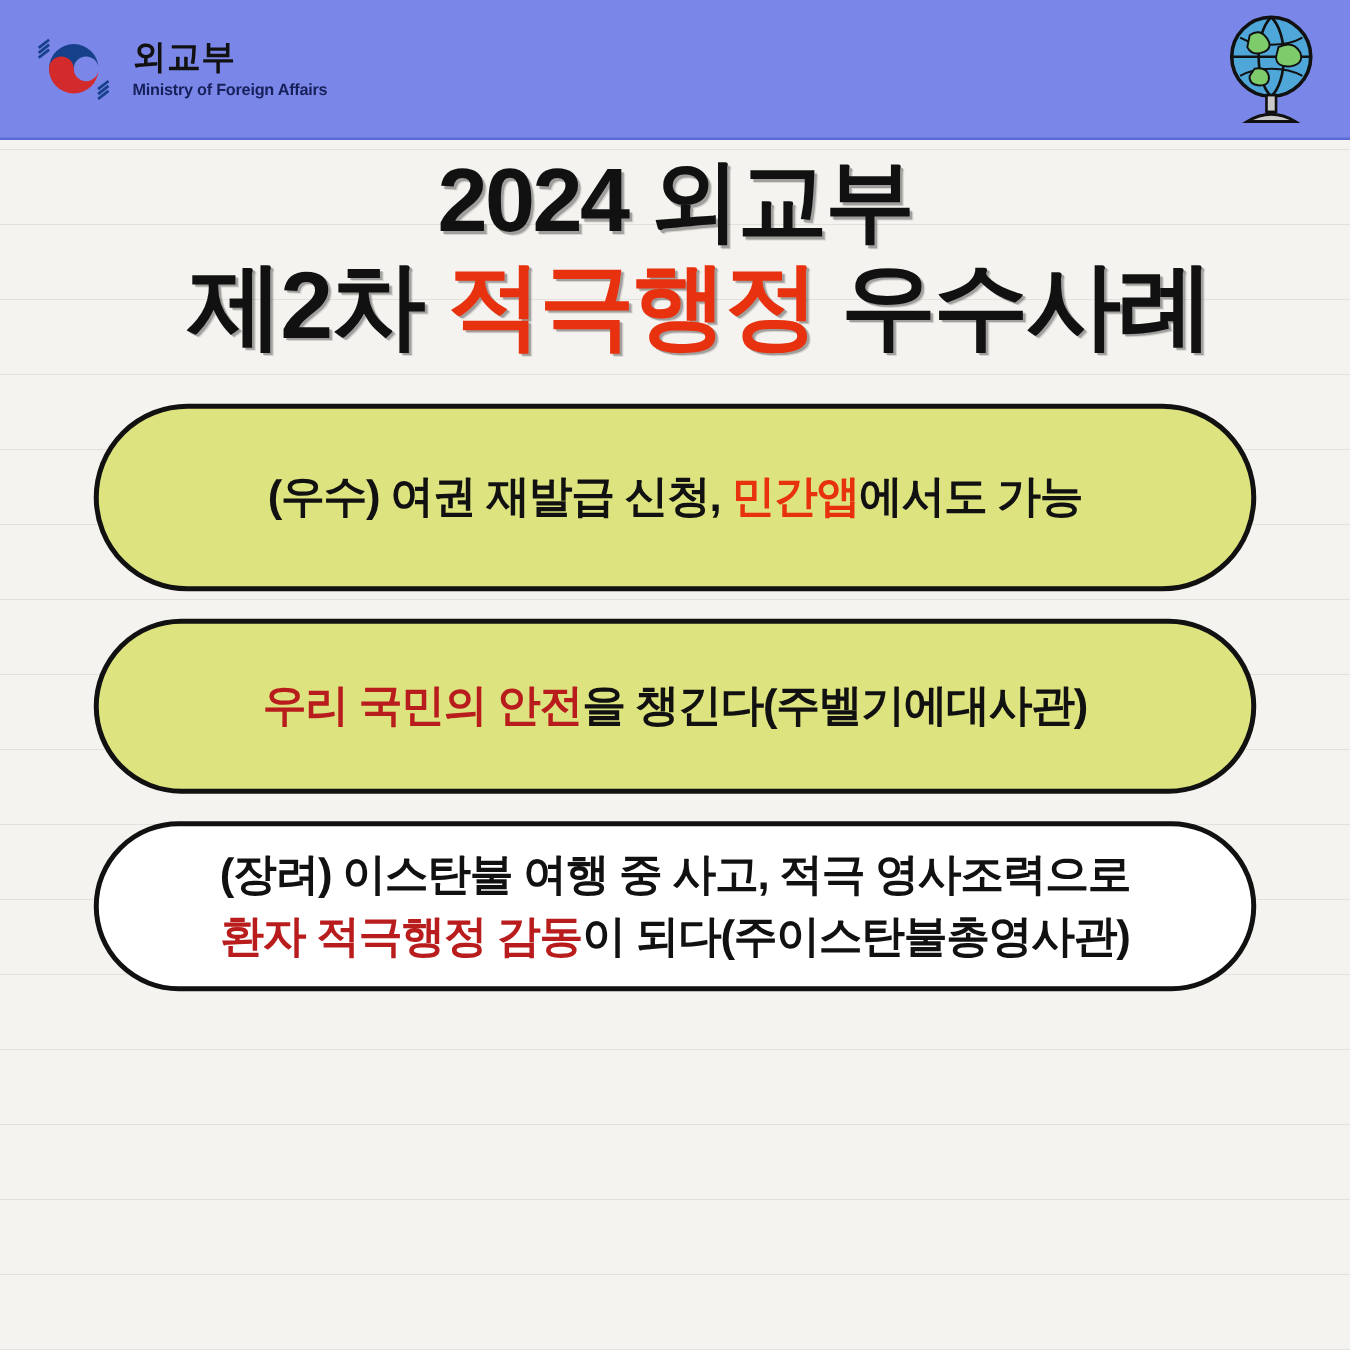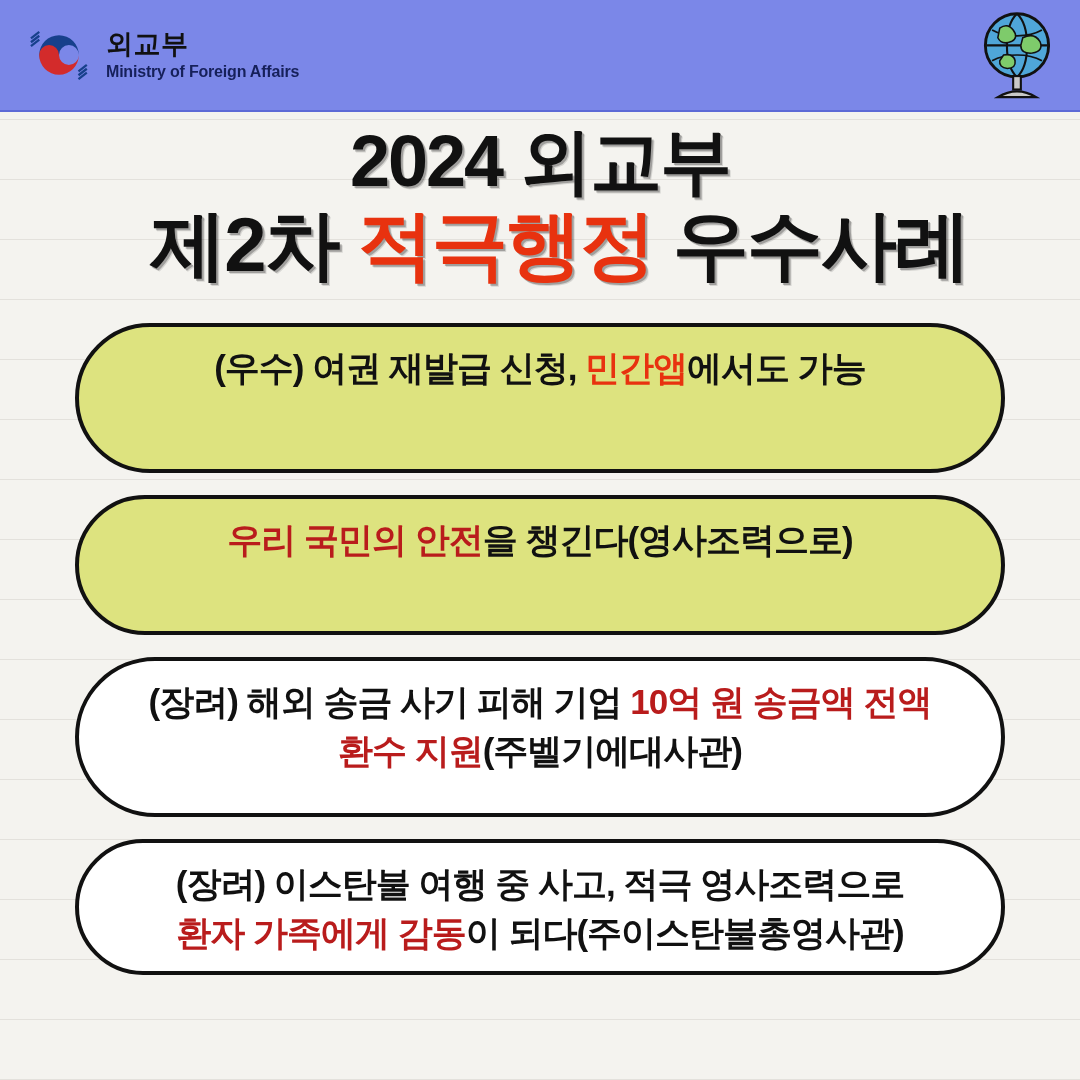--- a/index.html
+++ b/index.html
@@ -64,21 +64,21 @@
     justify-content: center;
     line-height: 1;
   }
   .brand-ko {
     font-size: 27px;
     font-weight: bold;
     color: #111;
     letter-spacing: 0.5px;
   }
   .brand-en {
-    font-size: 16px;
+    font-size: 13px;
     font-weight: bold;
     color: #16205a;
     margin-top: 6px;
     letter-spacing: -0.2px;
     text-align: center;
   }
   .globe-wrap {
     width: 78px;
     height: 92px;
     display: flex;
@@ -119,20 +119,21 @@
     align-items: center;
   }
   .card {
     width: 930px;
     box-sizing: border-box;
     border: 4px solid #111111;
     border-radius: 80px;
     display: flex;
     flex-direction: column;
     align-items: center;
+    justify-content: center;
     text-align: center;
     padding: 16px 40px;
   }
   .card.highlight {
     background: #DDE37F;
   }
   .card.plain {
     background: #FFFFFF;
   }
   .card-line {
@@ -206,27 +207,23 @@
     <div class="title-line second"><span>제2차 </span><span class="title-accent">적극행정</span><span> 우수사례</span></div>
   </div>
 
   <div class="cards">
 
     <div class="card highlight card-1">
       <div class="card-line"><span>(우수) </span><span>여권 재발급 신청, </span><span class="em-red">민간앱</span><span>에서도 가능</span></div>
     </div>
 
     <div class="card highlight card-2">
-      <div class="card-line"><span class="em-brown">우리 국민의 안전</span><span>을 챙긴다(영사조력으로)</span></div>
-    </div>
-
-    <div class="card plain card-3">
-      <div class="card-line"><span>(장려) </span><span>해외 송금 사기 피해 기업 </span><span class="em-brown">10억 원 송금액 전액</span></div>
-      <div class="card-line"><span class="em-brown">환수 지원</span><span>(주벨기에대사관)</span></div>
-    </div>
+      <div class="card-line"><span class="em-brown">우리 국민의 안전</span><span>을 챙긴다(주벨기에대사관)</span></div>
+    </div>
+
 
     <div class="card plain card-4">
       <div class="card-line"><span>(장려) </span><span>이스탄불 여행 중 사고, 적극 영사조력으로</span></div>
-      <div class="card-line"><span class="em-brown">환자 가족에게 감동</span><span>이 되다(주이스탄불총영사관)</span></div>
+      <div class="card-line"><span class="em-brown">환자 적극행정 감동</span><span>이 되다(주이스탄불총영사관)</span></div>
     </div>
 
   </div>
 </div>
 
 </body></html>

